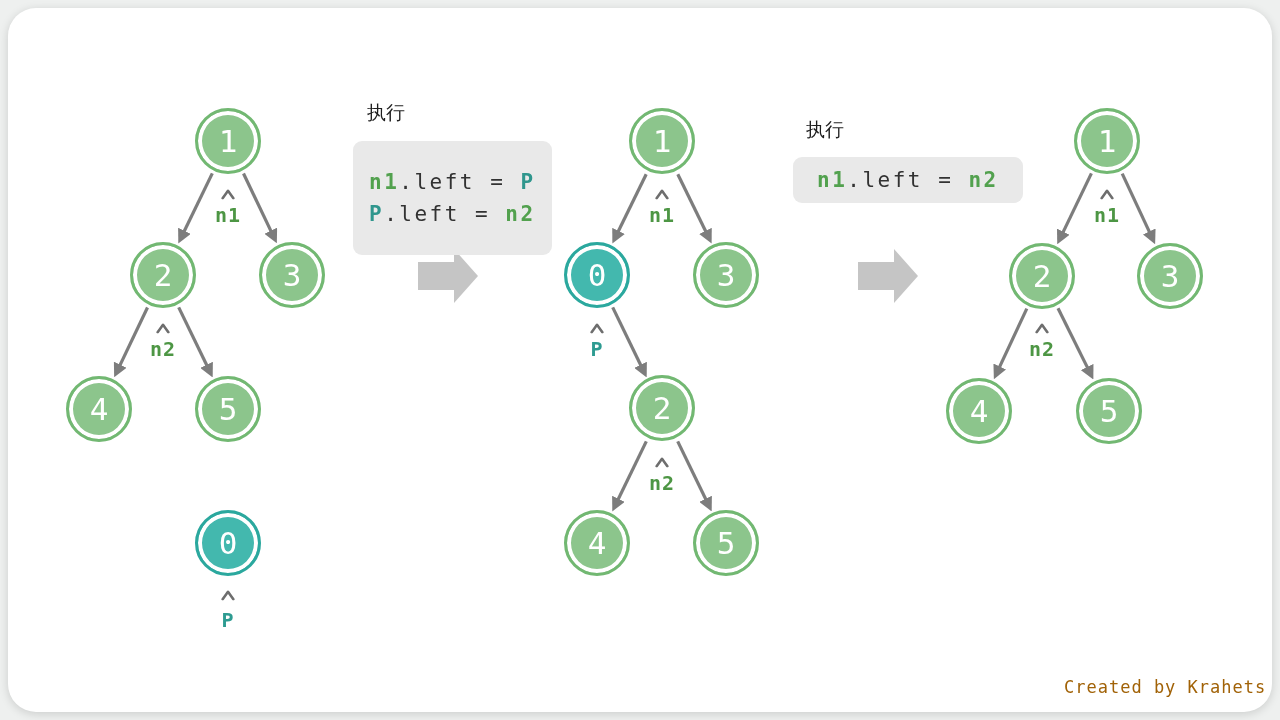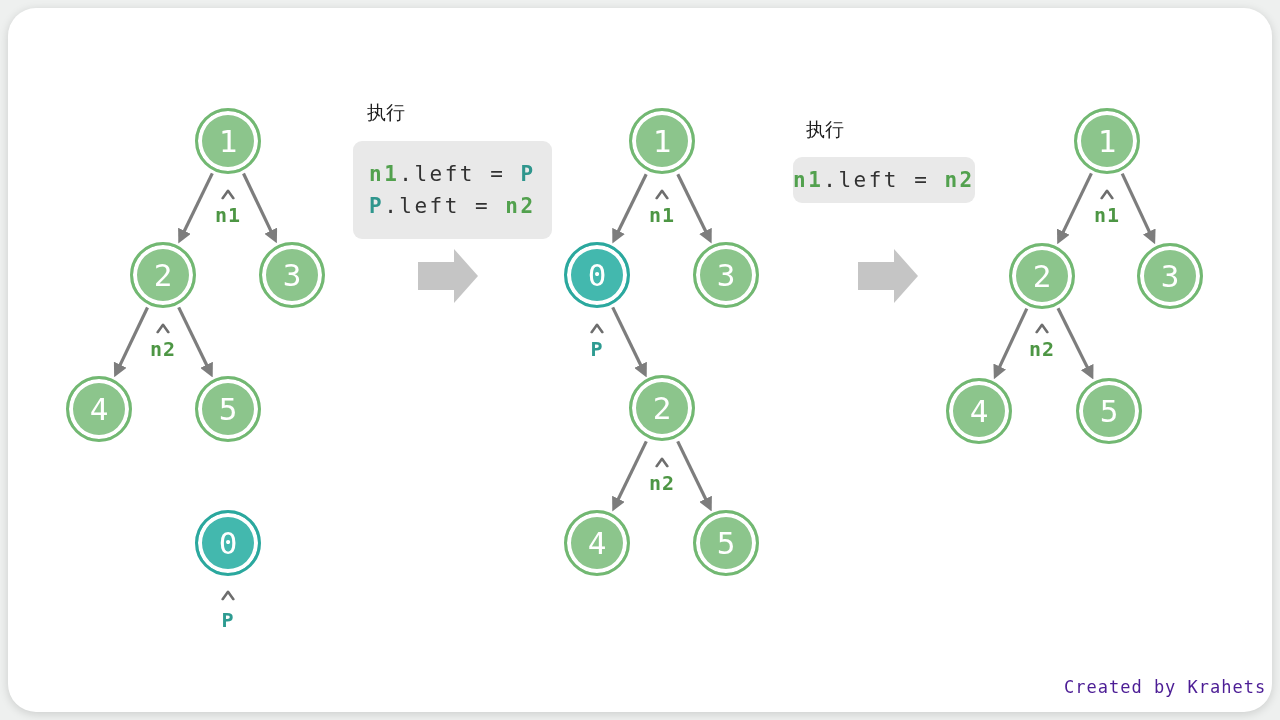--- a/index.html
+++ b/index.html
@@ -32,32 +32,32 @@
   .teal-label  { color:#2d9b91; }
 
   .chev { position:absolute; transform:translate(-50%,-50%); width:15px; height:11px; display:block; }
 
   .exec-title {
     position:absolute; font-family:"DejaVu Sans", sans-serif;
     font-size:19px; color:#1e1e1e;
   }
   .code-box {
     position:absolute; background:#e9e9e9; border-radius:9px;
-    padding:17px 16px; display:inline-block;
+    padding:25px 16px; display:inline-block;
   }
   .code-line {
     white-space:pre; font-size:21px; letter-spacing:2.5px;
     line-height:32px; color:#323232;
   }
   .kw-g { color:#52a14e; font-weight:bold; }
   .kw-t { color:#2f968d; font-weight:bold; }
 
   .footer-credit {
     position:absolute; left:1064px; top:677px;
-    font-size:17px; letter-spacing:1px; color:#4c1d95;
+    font-size:17px; letter-spacing:1px; color:#a16207;
   }
 </style>
 </head>
 <body>
 
 <div class="card"></div>
 
 <svg class="layer" width="1280" height="720" viewBox="0 0 1280 720">
   <defs>
     <marker id="arrow" viewBox="0 0 10 10" refX="1.5" refY="5" markerWidth="14" markerHeight="14" markerUnits="userSpaceOnUse" orient="auto">
@@ -138,21 +138,21 @@
 </span>
 <div class="ptr-label teal-label" style="left:597px;top:349px">P</div>
 <span class="chev" style="left:662px;top:458px">
   <svg viewBox="0 0 14 10" width="15" height="11">
       <polyline points="2,9 7,2 12,9" fill="none" stroke="#6e6e6e" stroke-width="2.4" stroke-linecap="round" stroke-linejoin="round"></polyline>
     </svg>
 </span>
 <div class="ptr-label green-label" style="left:662px;top:483px">n2</div>
 
 <div class="exec-title" style="left:806px;top:117px">执行</div>
-<div class="code-box" style="left:793px;top:157px;padding:7px 0">
+<div class="code-box" style="left:793px;top:157px;padding:7px 24px">
   <div class="code-line"><span class="kw-g">n1</span><span>.left</span><span> = </span><span class="kw-g">n2</span></div>
 </div>
 
 <div class="node green" style="left:1074px;top:108px">1</div>
 <div class="node green" style="left:1009px;top:243px">2</div>
 <div class="node green" style="left:1137px;top:243px">3</div>
 <div class="node green" style="left:946px;top:378px">4</div>
 <div class="node green" style="left:1076px;top:378px">5</div>
 
 <span class="chev" style="left:1107px;top:190px">

